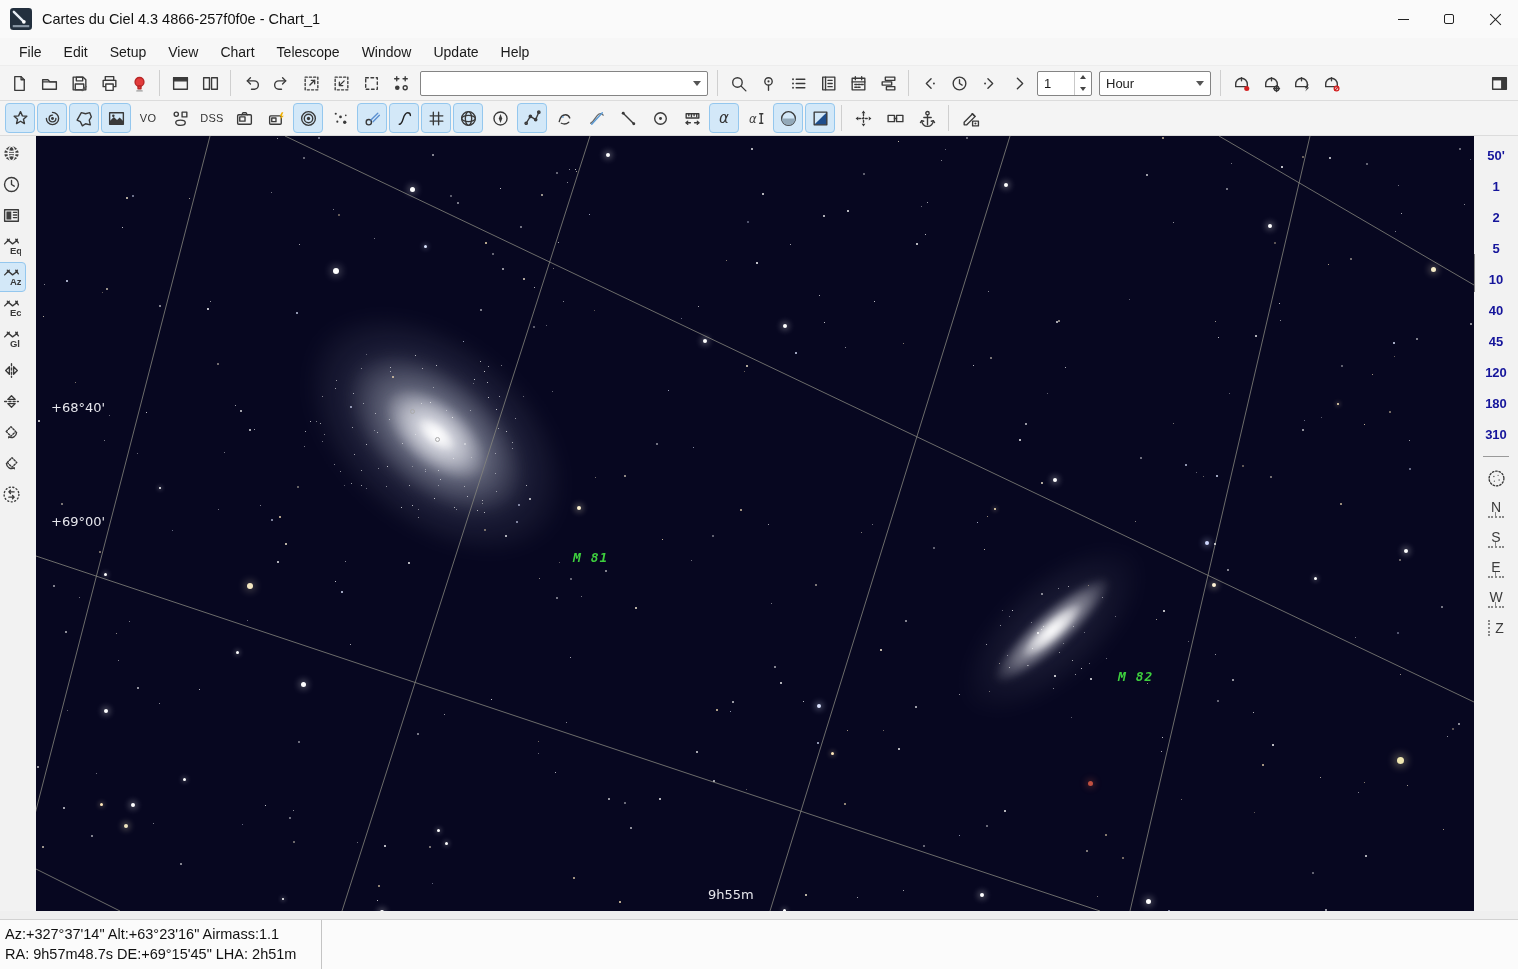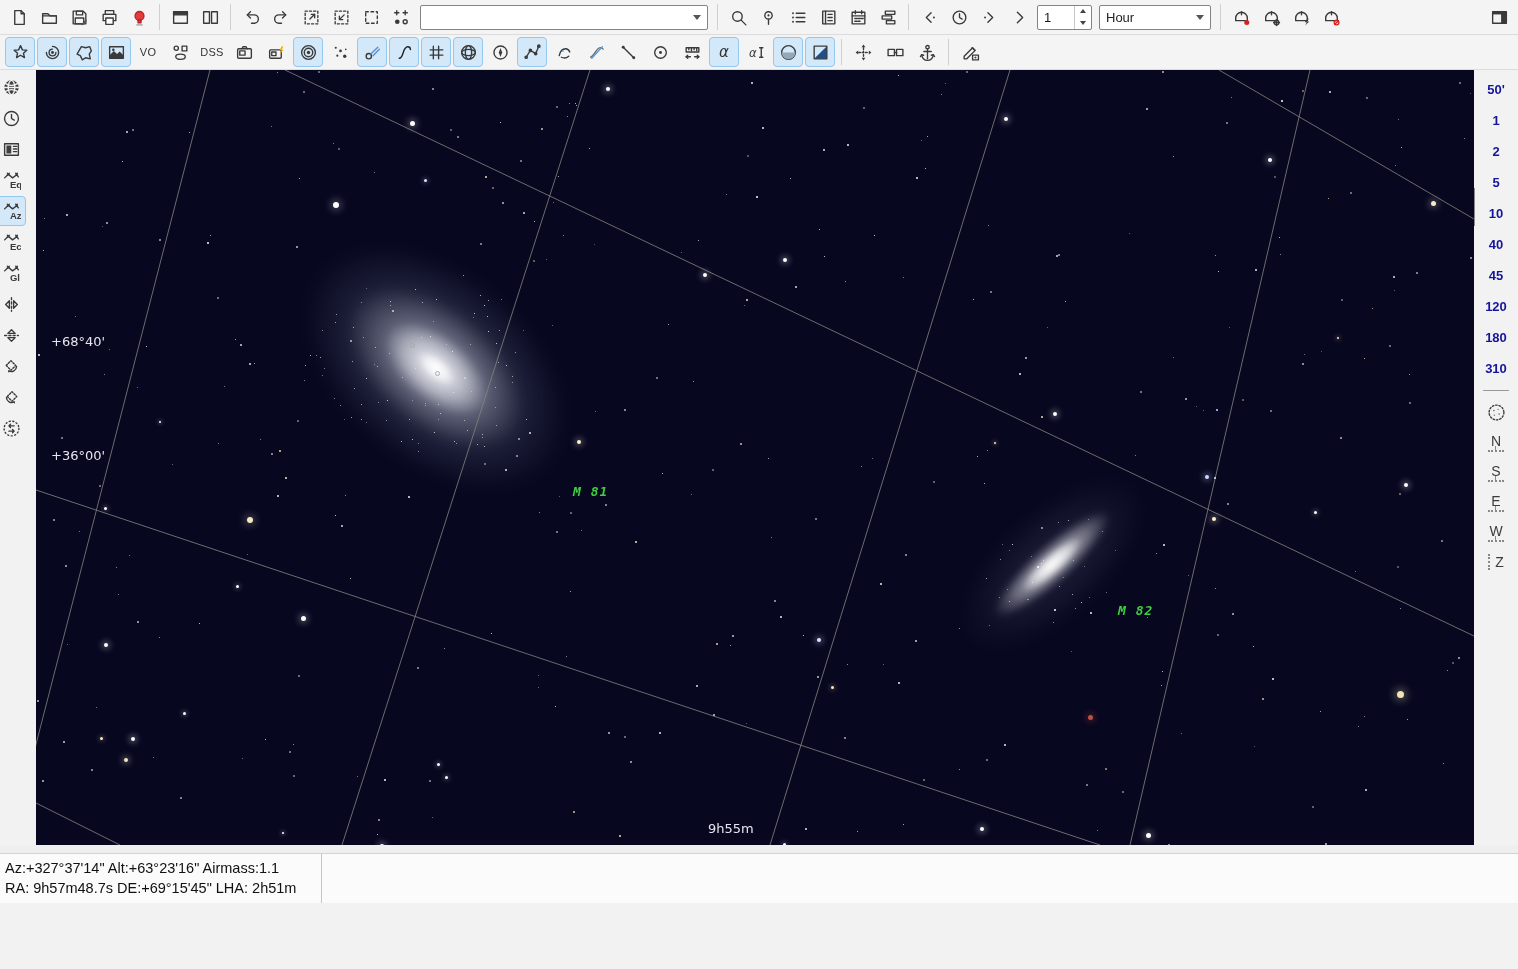--- a/index.html
+++ b/index.html
@@ -73,21 +73,54 @@
   .statusbar { height:58px; background:#efefef; flex:0 0 auto; display:flex; flex-direction:column; }
   .status-inner { margin-top:8px; height:50px; background:#fbfbfb; border-top:1px solid #d2d2d2; display:flex; }
   .status-cell { width:322px; border-right:1px solid #c4c4c4; padding:4px 0 0 5px; font-size:14.5px; line-height:20px; color:#111; }
   .status-rest { flex:1; }
 </style>
 </head>
 <body>
 
 <div class="win">
 
+  <div class="titlebar">
+    <span class="appicon">
+      <svg viewBox="0 0 20 20" width="22" height="22">
+          <rect width="20" height="20" rx="3" fill="#23303e"></rect>
+          <path d="M3.5 3.5L12 12" stroke="#e8eef5" stroke-width="2.2" stroke-linecap="round"></path>
+          <circle cx="12.6" cy="12.6" r="1.7" fill="#ffffff"></circle>
+          <path d="M2.5 16.5h15" stroke="#8a97a5" stroke-width="2"></path>
+        </svg>
+    </span>
+    <span class="title-text">Cartes du Ciel 4.3 4866-257f0f0e - Chart_1</span>
+    <div class="wctrl">
+      <div class="wbtn">
+          <span class="glyph-min"></span>
+        </div>
+      <div class="wbtn">
+          <span class="glyph-max"></span>
+        </div>
+      <div class="wbtn">
+          <span class="glyph-close"></span>
+        </div>
+    </div>
+  </div>
 
+  <div class="menubar" id="menubar">
+      <div class="menu-item">File</div>
+      <div class="menu-item">Edit</div>
+      <div class="menu-item">Setup</div>
+      <div class="menu-item">View</div>
+      <div class="menu-item">Chart</div>
+      <div class="menu-item">Telescope</div>
+      <div class="menu-item">Window</div>
+      <div class="menu-item">Update</div>
+      <div class="menu-item">Help</div>
+    </div>
   <div class="toolbar" id="toolbar-main">
       <button class="tbtn">
         <span>
           <svg class="ic" viewBox="0 0 18 18">
             <path d="M4.5 2.5h6l3 3v10h-9z"></path>
             <path d="M10.5 2.5v3h3"></path>
           </svg>
         </span>
       </button>
       <button class="tbtn">
@@ -1184,21 +1217,21 @@
           <div class="star" style="left: 88px; top: 688px; width: 4px; height: 4px; background: rgb(240, 230, 192); box-shadow: rgba(240, 230, 192, 0.333) 0px 0px 6px 2px; opacity: 1;"></div>
           <div class="star" style="left: 265px; top: 546px; width: 5px; height: 5px; background: rgb(255, 255, 255); box-shadow: rgba(255, 255, 255, 0.333) 0px 0px 7px 2px; opacity: 1;"></div>
           <div class="star" style="left: 570px; top: 17px; width: 4px; height: 4px; background: rgb(255, 255, 255); box-shadow: rgba(255, 255, 255, 0.333) 0px 0px 6px 2px; opacity: 1;"></div>
           <div class="star" style="left: 1232px; top: 88px; width: 4px; height: 4px; background: rgb(255, 255, 255); box-shadow: rgba(255, 255, 255, 0.333) 0px 0px 6px 2px; opacity: 1;"></div>
           <div class="star" style="left: 95px; top: 667px; width: 4px; height: 4px; background: rgb(255, 255, 255); box-shadow: rgba(255, 255, 255, 0.333) 0px 0px 6px 2px; opacity: 1;"></div>
           <div class="star" style="left: 541px; top: 370px; width: 4px; height: 4px; background: rgb(255, 243, 208); box-shadow: rgba(255, 243, 208, 0.333) 0px 0px 6px 2px; opacity: 1;"></div>
         </div>
         <div class="marker" style="left: 374px; top: 273px;"></div>
         <div class="marker" style="left: 399px; top: 301px;"></div>
         <div class="chart-label coord" style="left: 15px; top: 264px;">+68°40'</div>
-        <div class="chart-label coord" style="left: 15px; top: 378px;">+36°00'</div>
+        <div class="chart-label coord" style="left: 15px; top: 378px;">+69°00'</div>
         <div class="chart-label coord" style="left: 672px; top: 751px;">9h55m</div>
         <div class="chart-label object" style="left: 537px; top: 414px;">M 81</div>
         <div class="chart-label object" style="left: 1082px; top: 533px; font-style: italic;">M 82</div>
       </div>
     <div class="rightbar" id="rightbar">
         <div class="fovbtn">50'</div>
         <div class="fovbtn">1</div>
         <div class="fovbtn">2</div>
         <div class="fovbtn">5</div>
         <div class="fovbtn">10</div>

